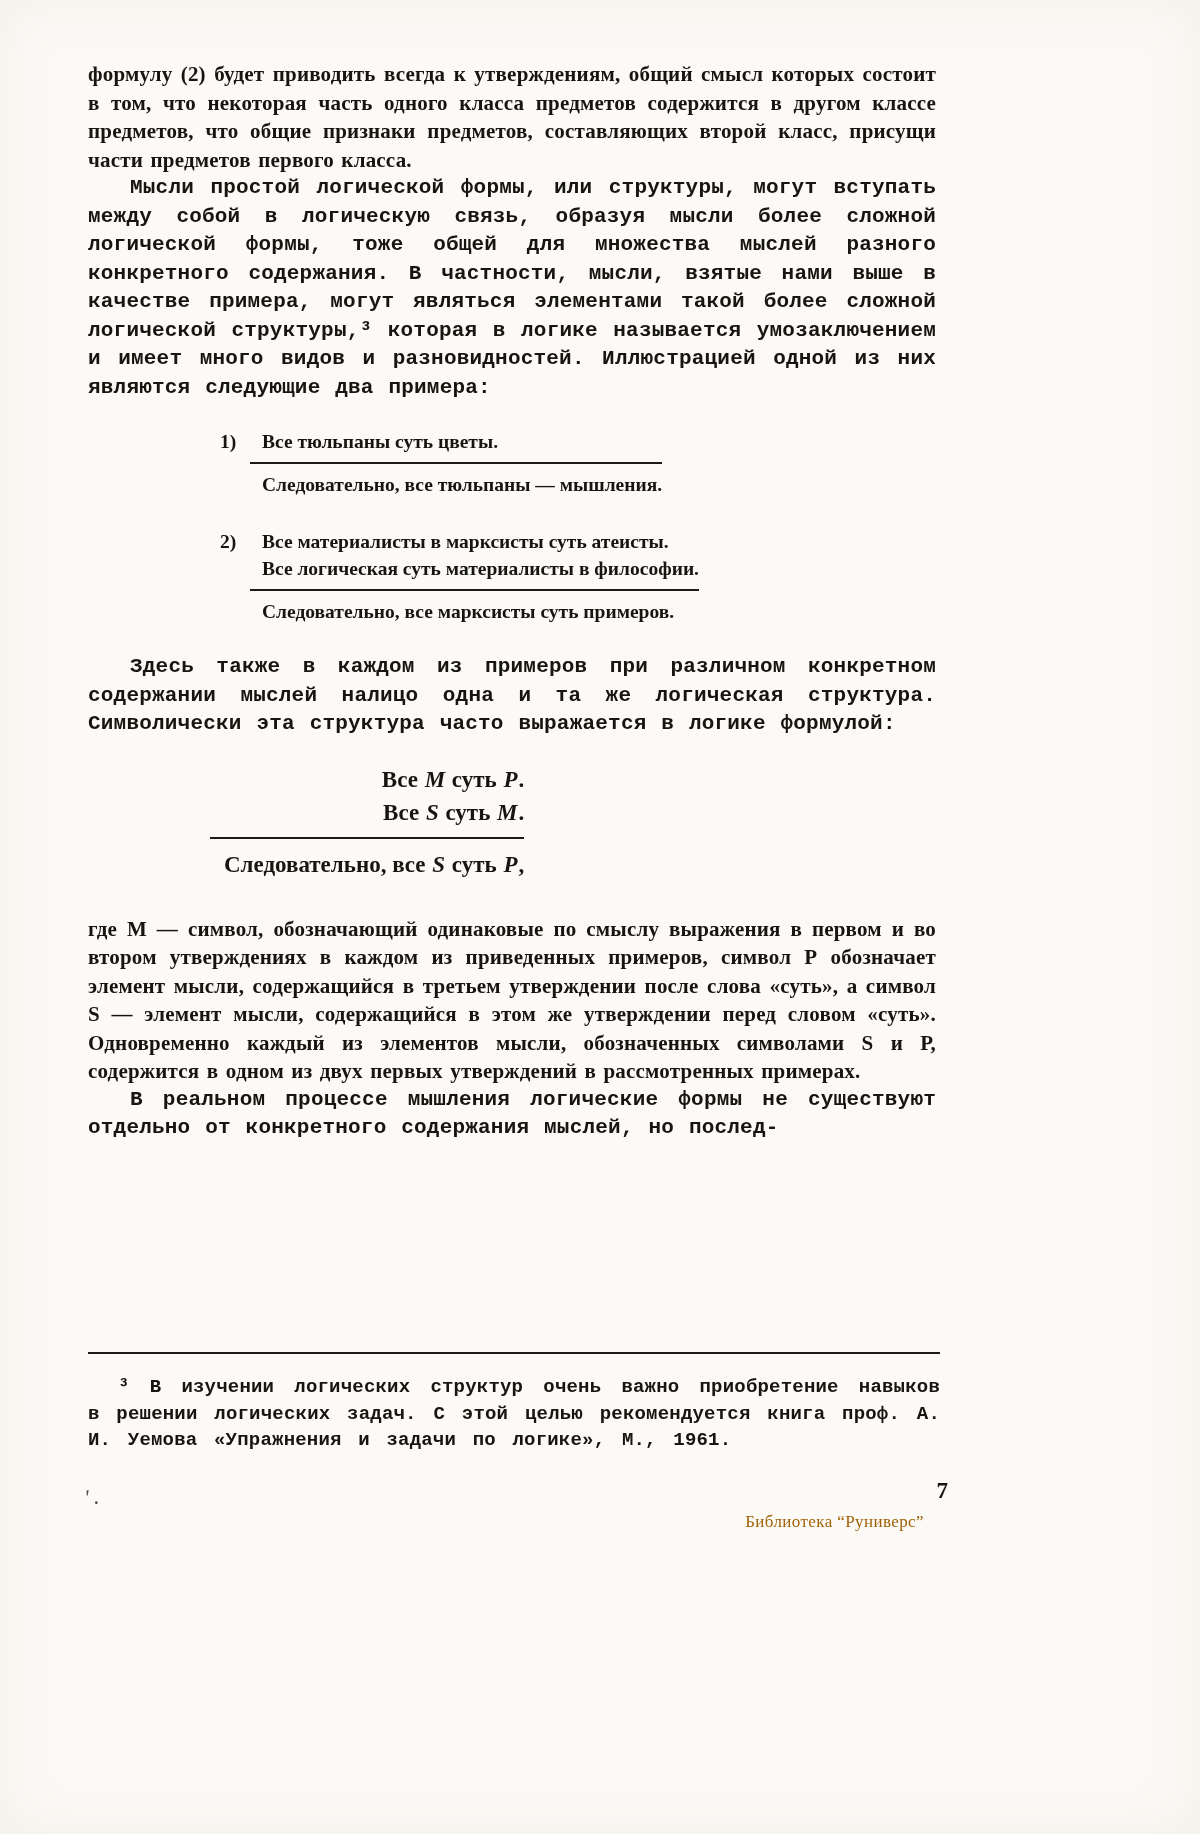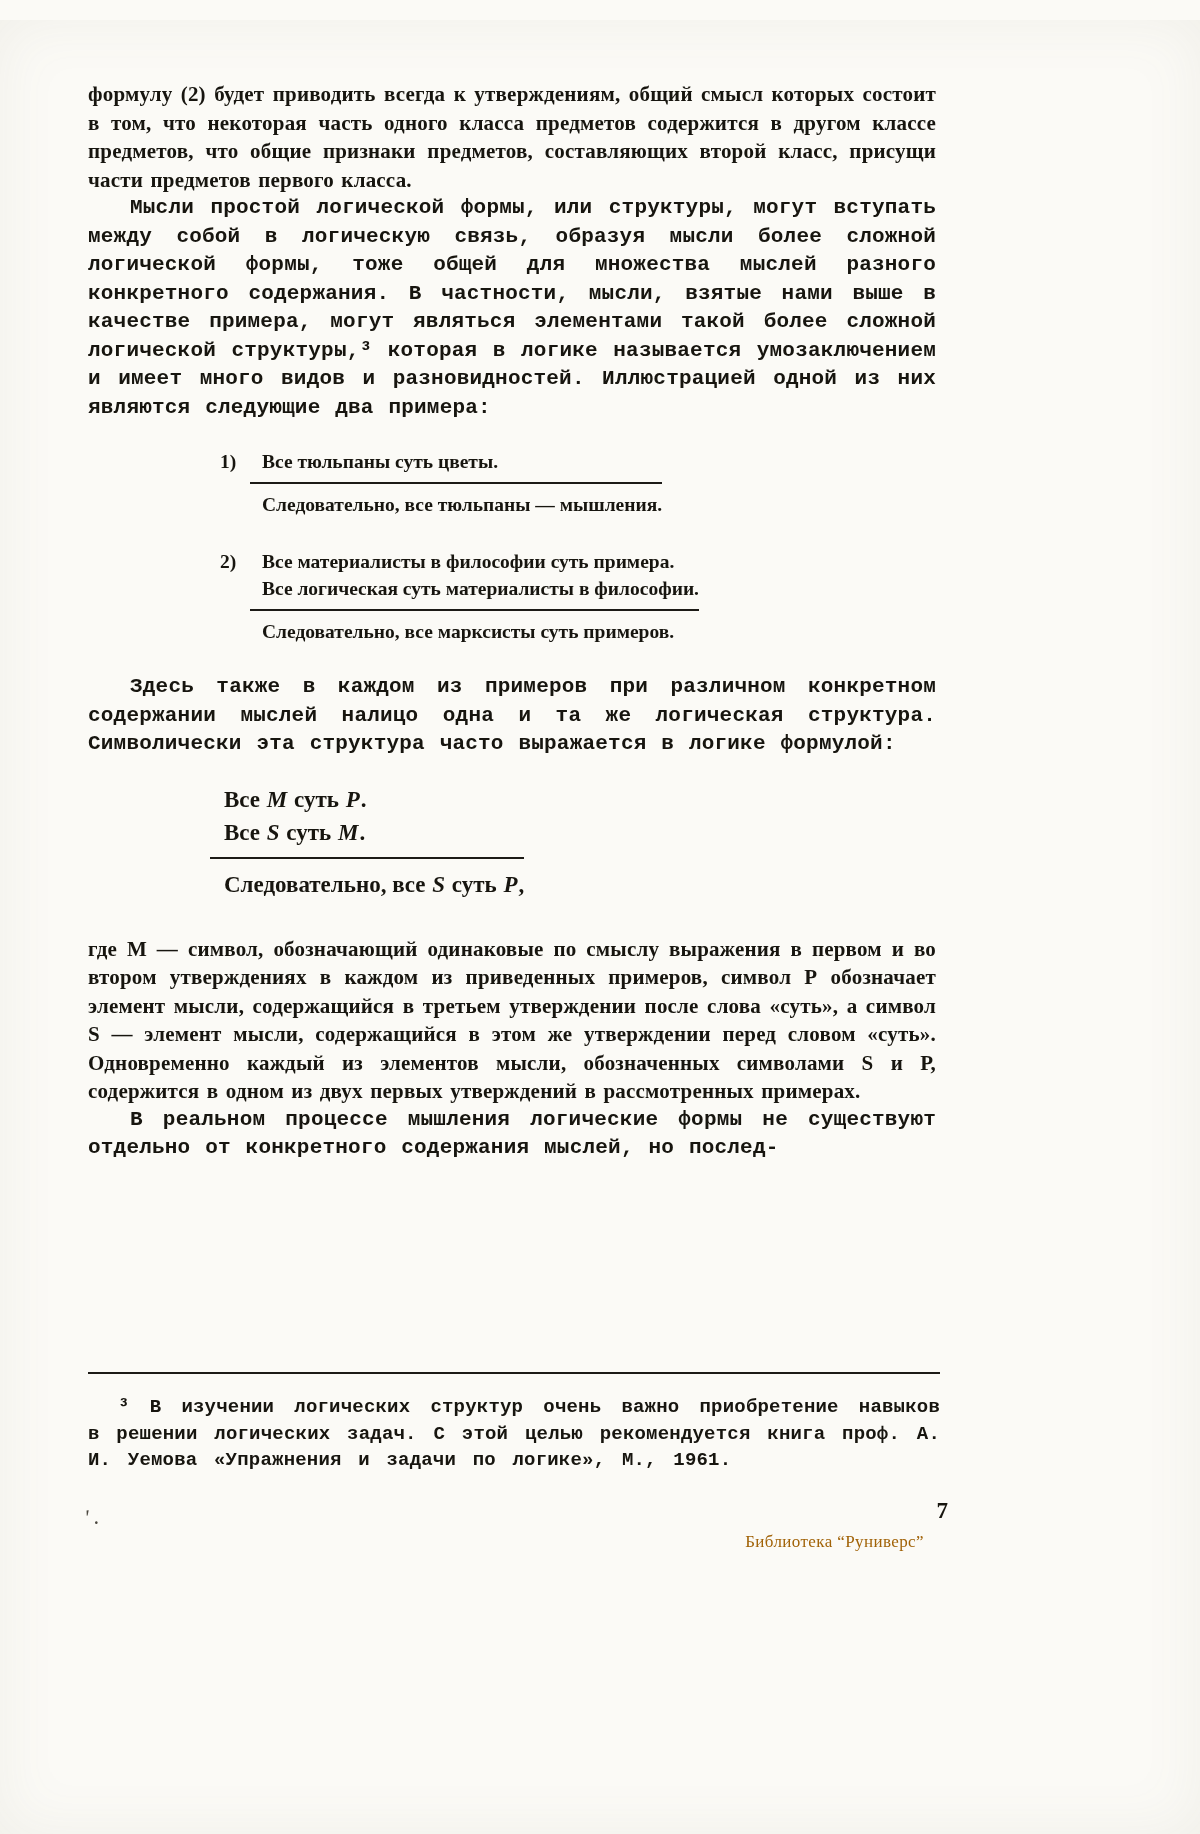--- a/index.html
+++ b/index.html
@@ -7,21 +7,20 @@
     width: 1200px; height: 1834px;
     background: #fbfaf6;
     font-family: "Liberation Serif", "DejaVu Serif", serif;
     color: #17150f;
     overflow: hidden;
     position: relative;
   }
   .page {
     position: absolute; inset: 0;
     box-shadow: inset 0 0 60px rgba(120,110,90,0.08);
-    margin-top: 20px;
   }
   .content {
     position: absolute; left: 88px; top: 60px;
     width: 848px; height: 1296px; overflow: hidden;
   }
   .para {
     margin: 0;
     font-size: 21px;
     line-height: 28.5px;
     font-weight: 700;
@@ -45,21 +44,21 @@
   .ex-rule {
     border-top: 2px solid #1c1a16;
     width: calc(100% + 12px);
     margin: 7px 0 7px -12px;
     height: 0;
   }
   .conclusion { white-space: nowrap; }
 
   .formula-wrap { margin: 24px 0 34px 136px; }
   .formula { display: inline-block; font-size: 23px; line-height: 33px; font-weight: 700; }
-  .f-line { white-space: nowrap; }
+  .f-line { white-space: nowrap; text-align: right; }
   .sym { font-style: italic; padding: 0 1px; }
   .f-rule {
     border-top: 2px solid #1c1a16;
     width: calc(100% + 14px);
     margin: 8px 0 9px -14px;
     height: 0;
   }
 
   .footnote-area { position: absolute; left: 88px; top: 1352px; width: 852px; }
   .fn-rule { border-top: 2px solid #1c1a16; height: 0; margin-bottom: 20px; }
@@ -108,21 +107,21 @@
         <div class="ex-body">
           <div class="premise">Все тюльпаны суть цветы.</div>
           <div class="ex-rule"></div>
           <div class="conclusion">Следовательно, все тюльпаны — мышления.</div>
         </div>
       </div>
 
       <div class="example">
         <span class="ex-num">2)</span>
         <div class="ex-body">
-          <div class="premise">Все материалисты в философии суть примера.</div>
+          <div class="premise">Все материалисты в марксисты суть атеисты.</div>
           <div class="premise">Все логическая суть материалисты в философии.</div>
           <div class="ex-rule"></div>
           <div class="conclusion">Следовательно, все марксисты суть примеров.</div>
         </div>
       </div>
 
     </div>
 
     <p class="para indent">Здесь также в каждом из примеров при различном конкретном содержании мыслей налицо одна и та же логическая структура. Символически эта структура часто выражается в логике формулой:</p>
 

